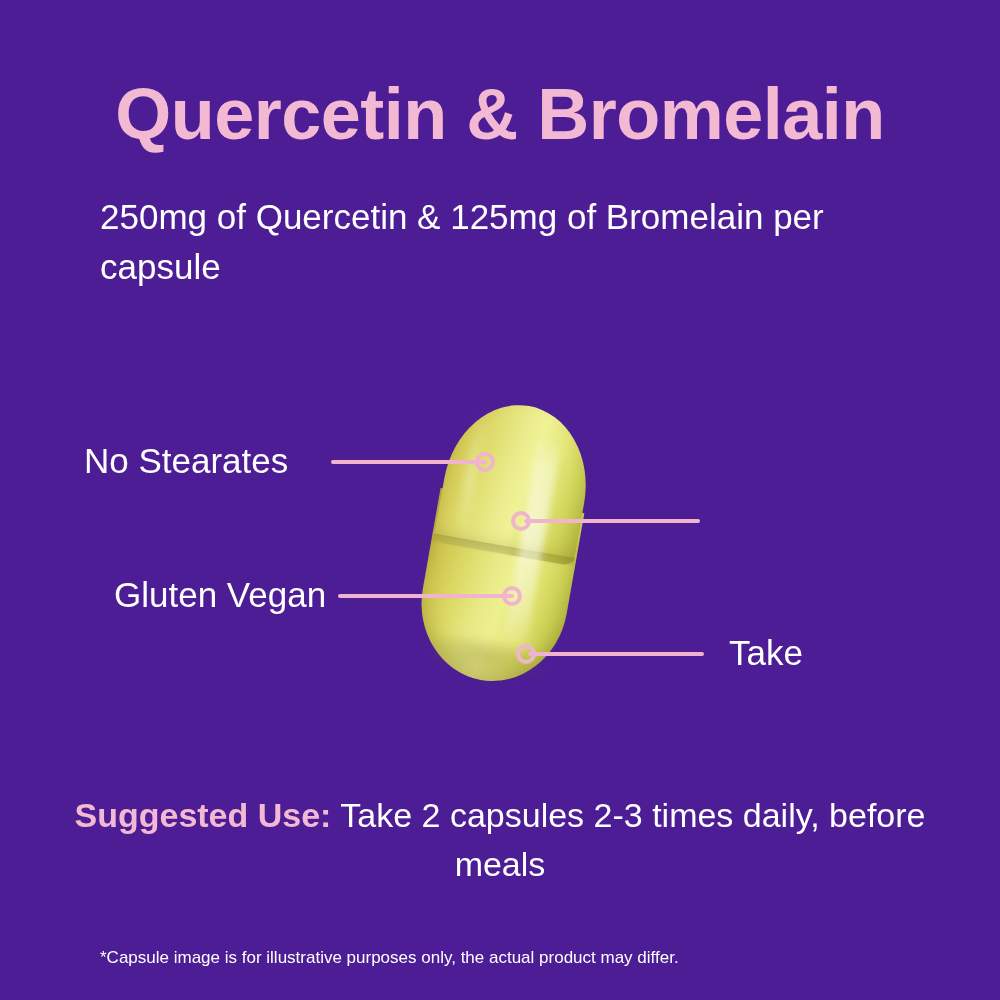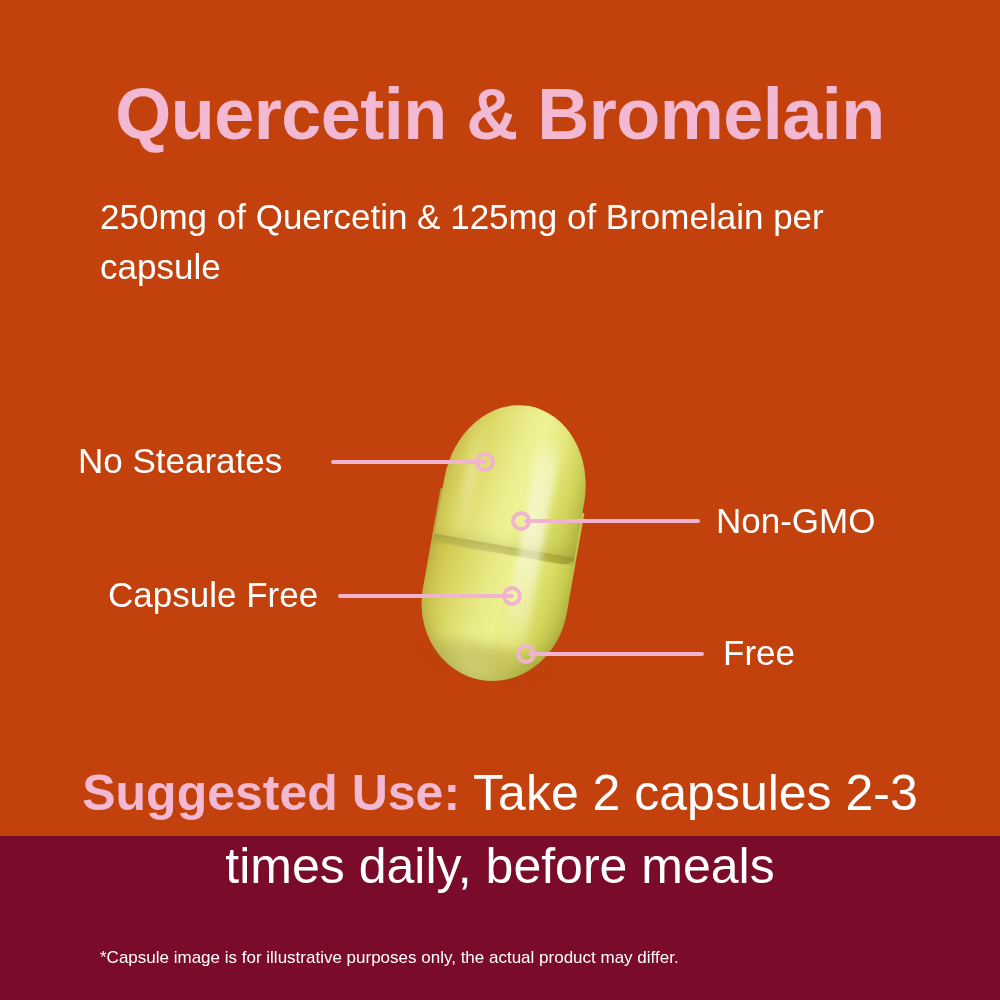--- a/index.html
+++ b/index.html
@@ -11,22 +11,22 @@
     width: 1000px;
     height: 1000px;
     background: #7A0B2B;
     font-family: "Liberation Sans", sans-serif;
     overflow: hidden;
     position: relative;
   }
   #infographic {
     position: relative;
     width: 1000px;
-    height: 836px;
-    background: #c2410c;
+    height: 1000px;
+    background: #4c1d95;
   }
 
   
   .title {
     position: absolute;
     left: 0;
     top: 78px;
     width: 1000px;
     text-align: center;
     font-size: 72px;
@@ -159,20 +159,21 @@
     width: 1000px;
     height: 1000px;
   }
   .callout-label {
     position: absolute;
     font-size: 35px;
     font-weight: 400;
     color: #FFFFFF;
     white-space: nowrap;
     line-height: 1;
+    margin-left: 6px;
   }
   .lbl-stearates { left: 78px;  top: 443px; }
   .lbl-gluten    { left: 108px; top: 577px; }
   .lbl-nongmo    { left: 716px; top: 503px; }
   .lbl-vegan     { left: 723px; top: 635px; }
 
   .lead-line {
     position: absolute;
     height: 4px;
     background: #F0B4CF;
@@ -194,24 +195,24 @@
   }
   .dot-stearates { left: 475px; top: 452px; }
   .dot-gluten    { left: 502px; top: 586px; }
   .dot-nongmo    { left: 511px; top: 511px; }
   .dot-vegan     { left: 516px; top: 644px; }
 
   
   .suggested {
     position: absolute;
     left: 70px;
-    top: 757px;
+    top: 791px;
     width: 860px;
     text-align: center;
-    font-size: 50px;
+    font-size: 34px;
     color: #FFFFFF;
     line-height: 1.45;
   }
   .suggested .su-label {
     font-weight: 700;
     color: #F3B9D2;
   }
   .suggested .su-text {
     font-weight: 400;
     color: #FFFFFF;
@@ -246,29 +247,28 @@
       <div class="cap-shadow-bottom"></div>
     </div>
   </div>
 
   <div class="callouts">
 
     <div class="callout-label lbl-stearates">No Stearates</div>
     <div class="lead-line ln-stearates"></div>
     <div class="lead-dot dot-stearates"></div>
 
-    <div class="callout-label lbl-nongmo">Non-GMO</div>
     <div class="lead-line ln-nongmo"></div>
     <div class="lead-dot dot-nongmo"></div>
 
-    <div class="callout-label lbl-gluten">Capsule Free</div>
+    <div class="callout-label lbl-gluten">Gluten Vegan</div>
     <div class="lead-line ln-gluten"></div>
     <div class="lead-dot dot-gluten"></div>
 
-    <div class="callout-label lbl-vegan">Free</div>
+    <div class="callout-label lbl-vegan">Take</div>
     <div class="lead-line ln-vegan"></div>
     <div class="lead-dot dot-vegan"></div>
 
   </div>
 
   <div class="suggested">
     <span class="su-label">Suggested Use:</span>
     <span class="su-text">Take 2 capsules 2-3 times daily, before meals</span>
   </div>
 

